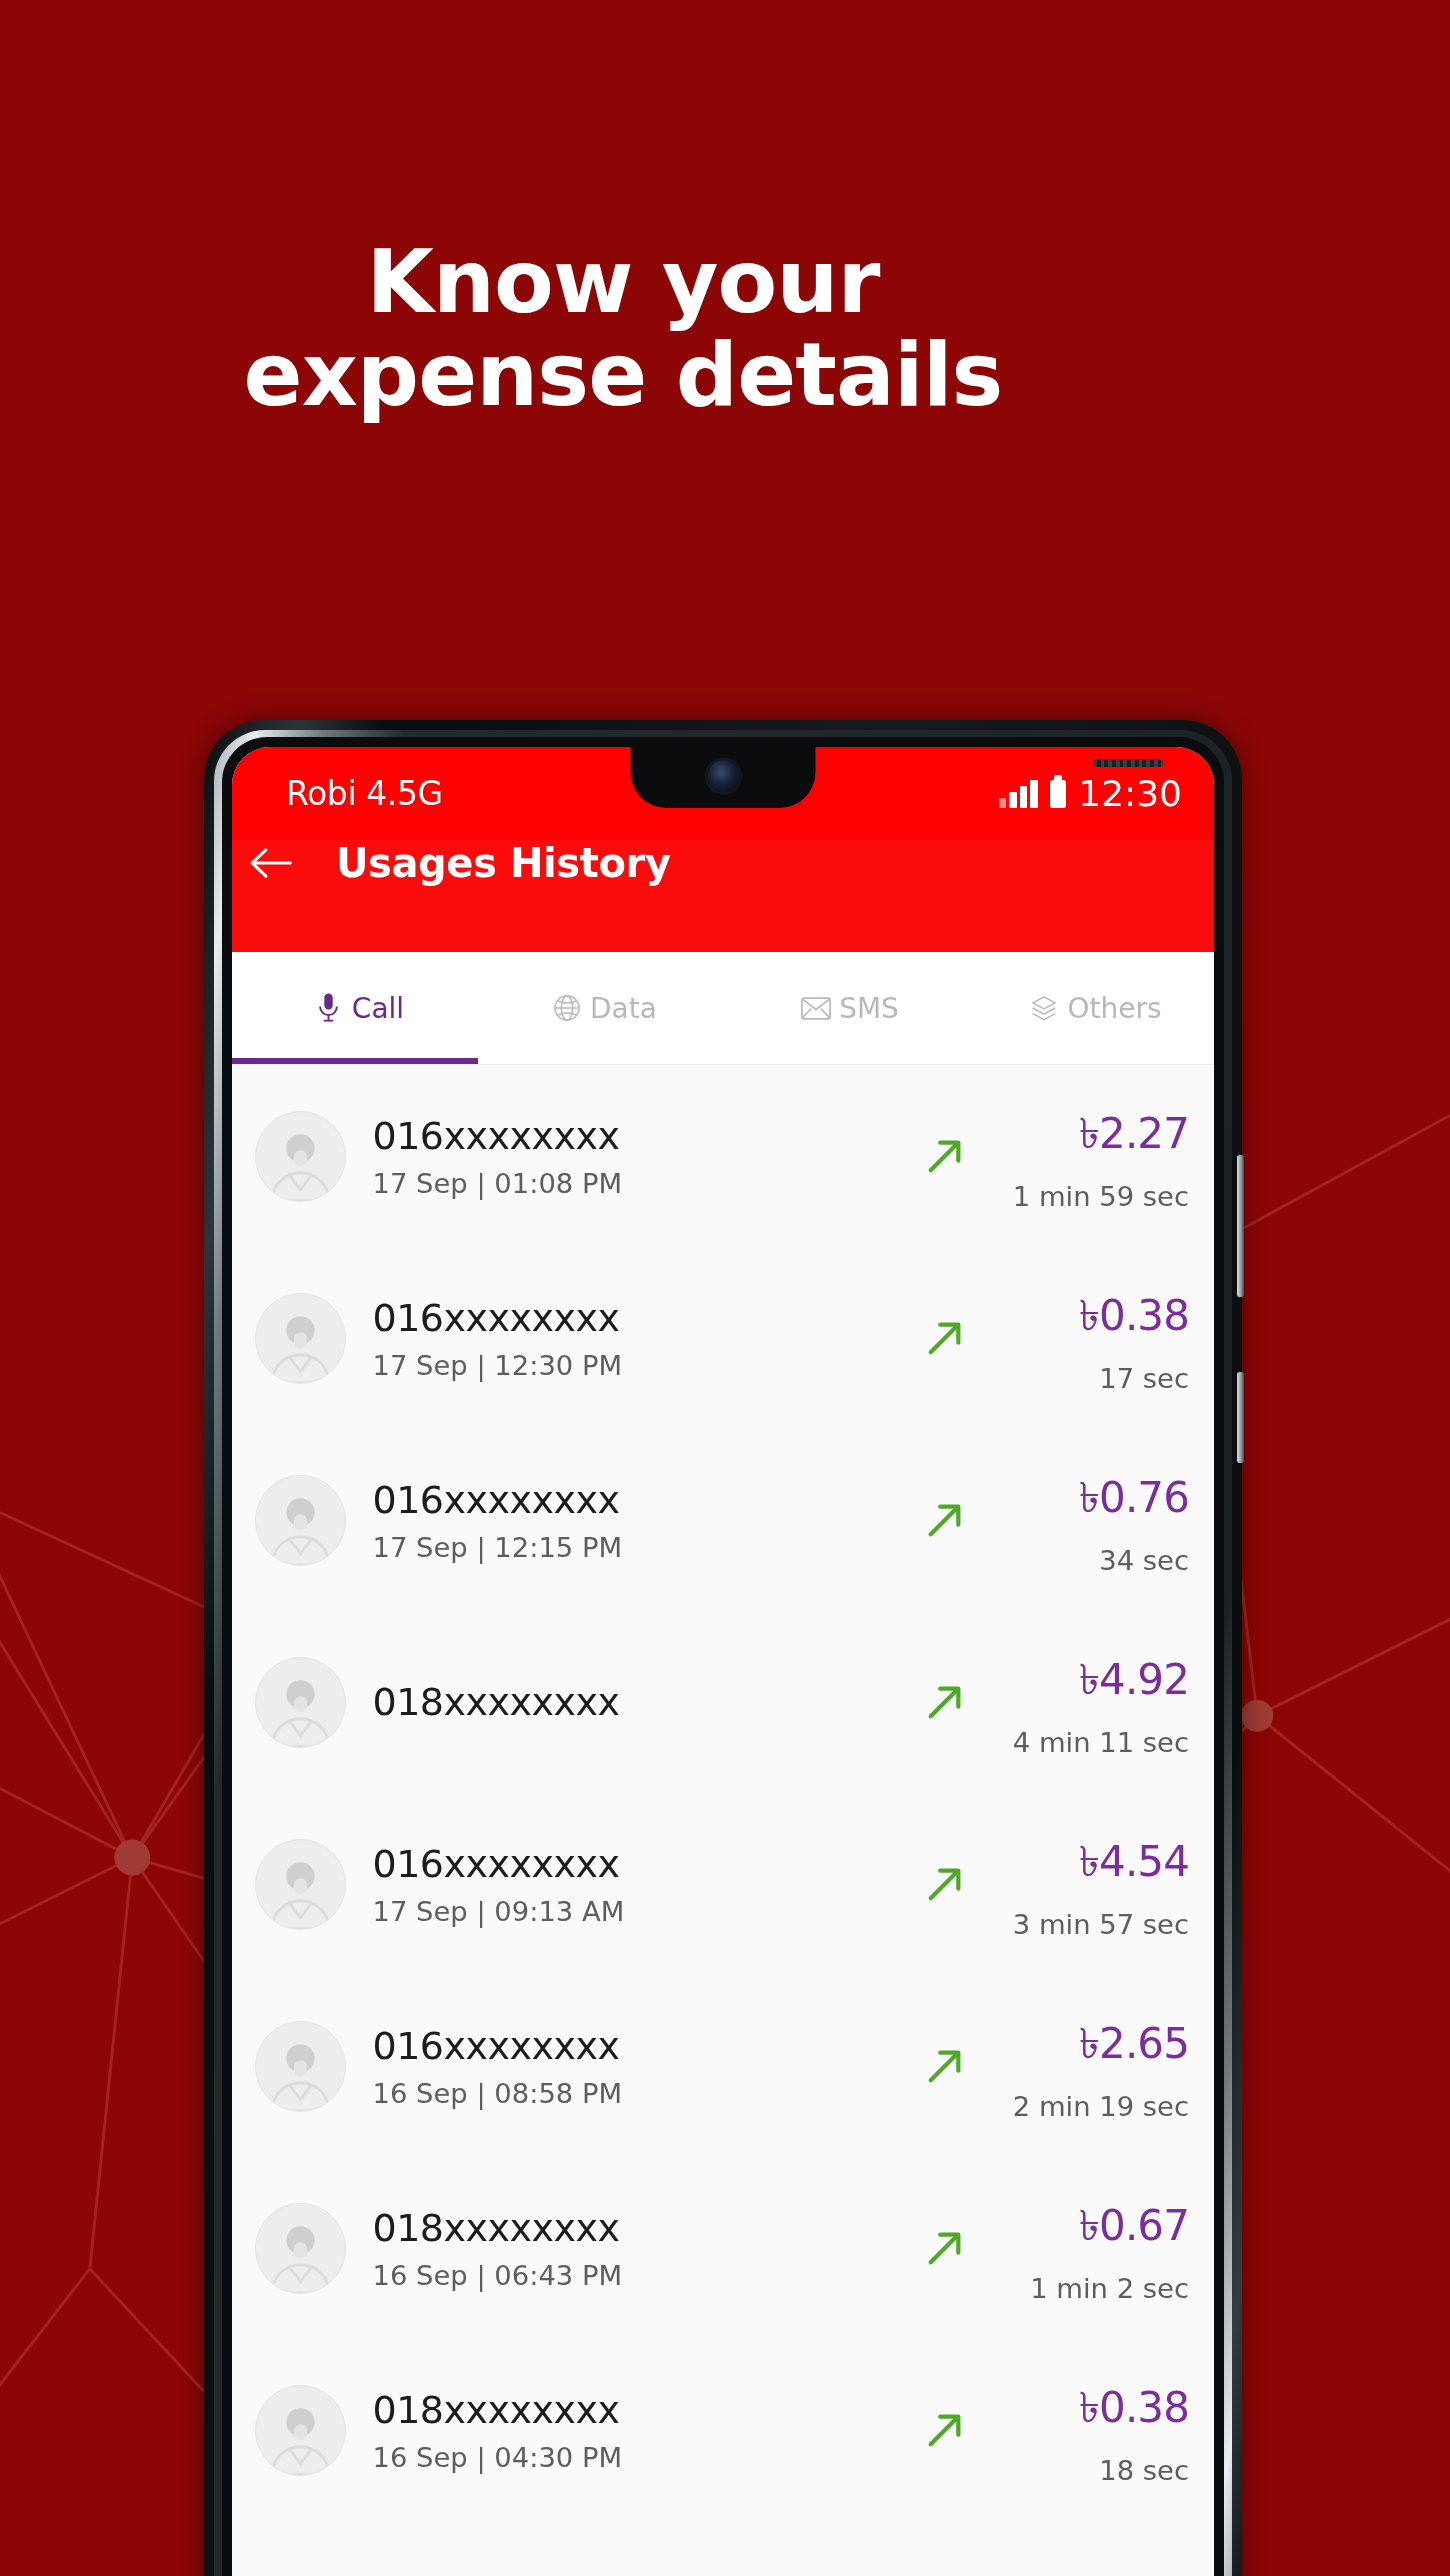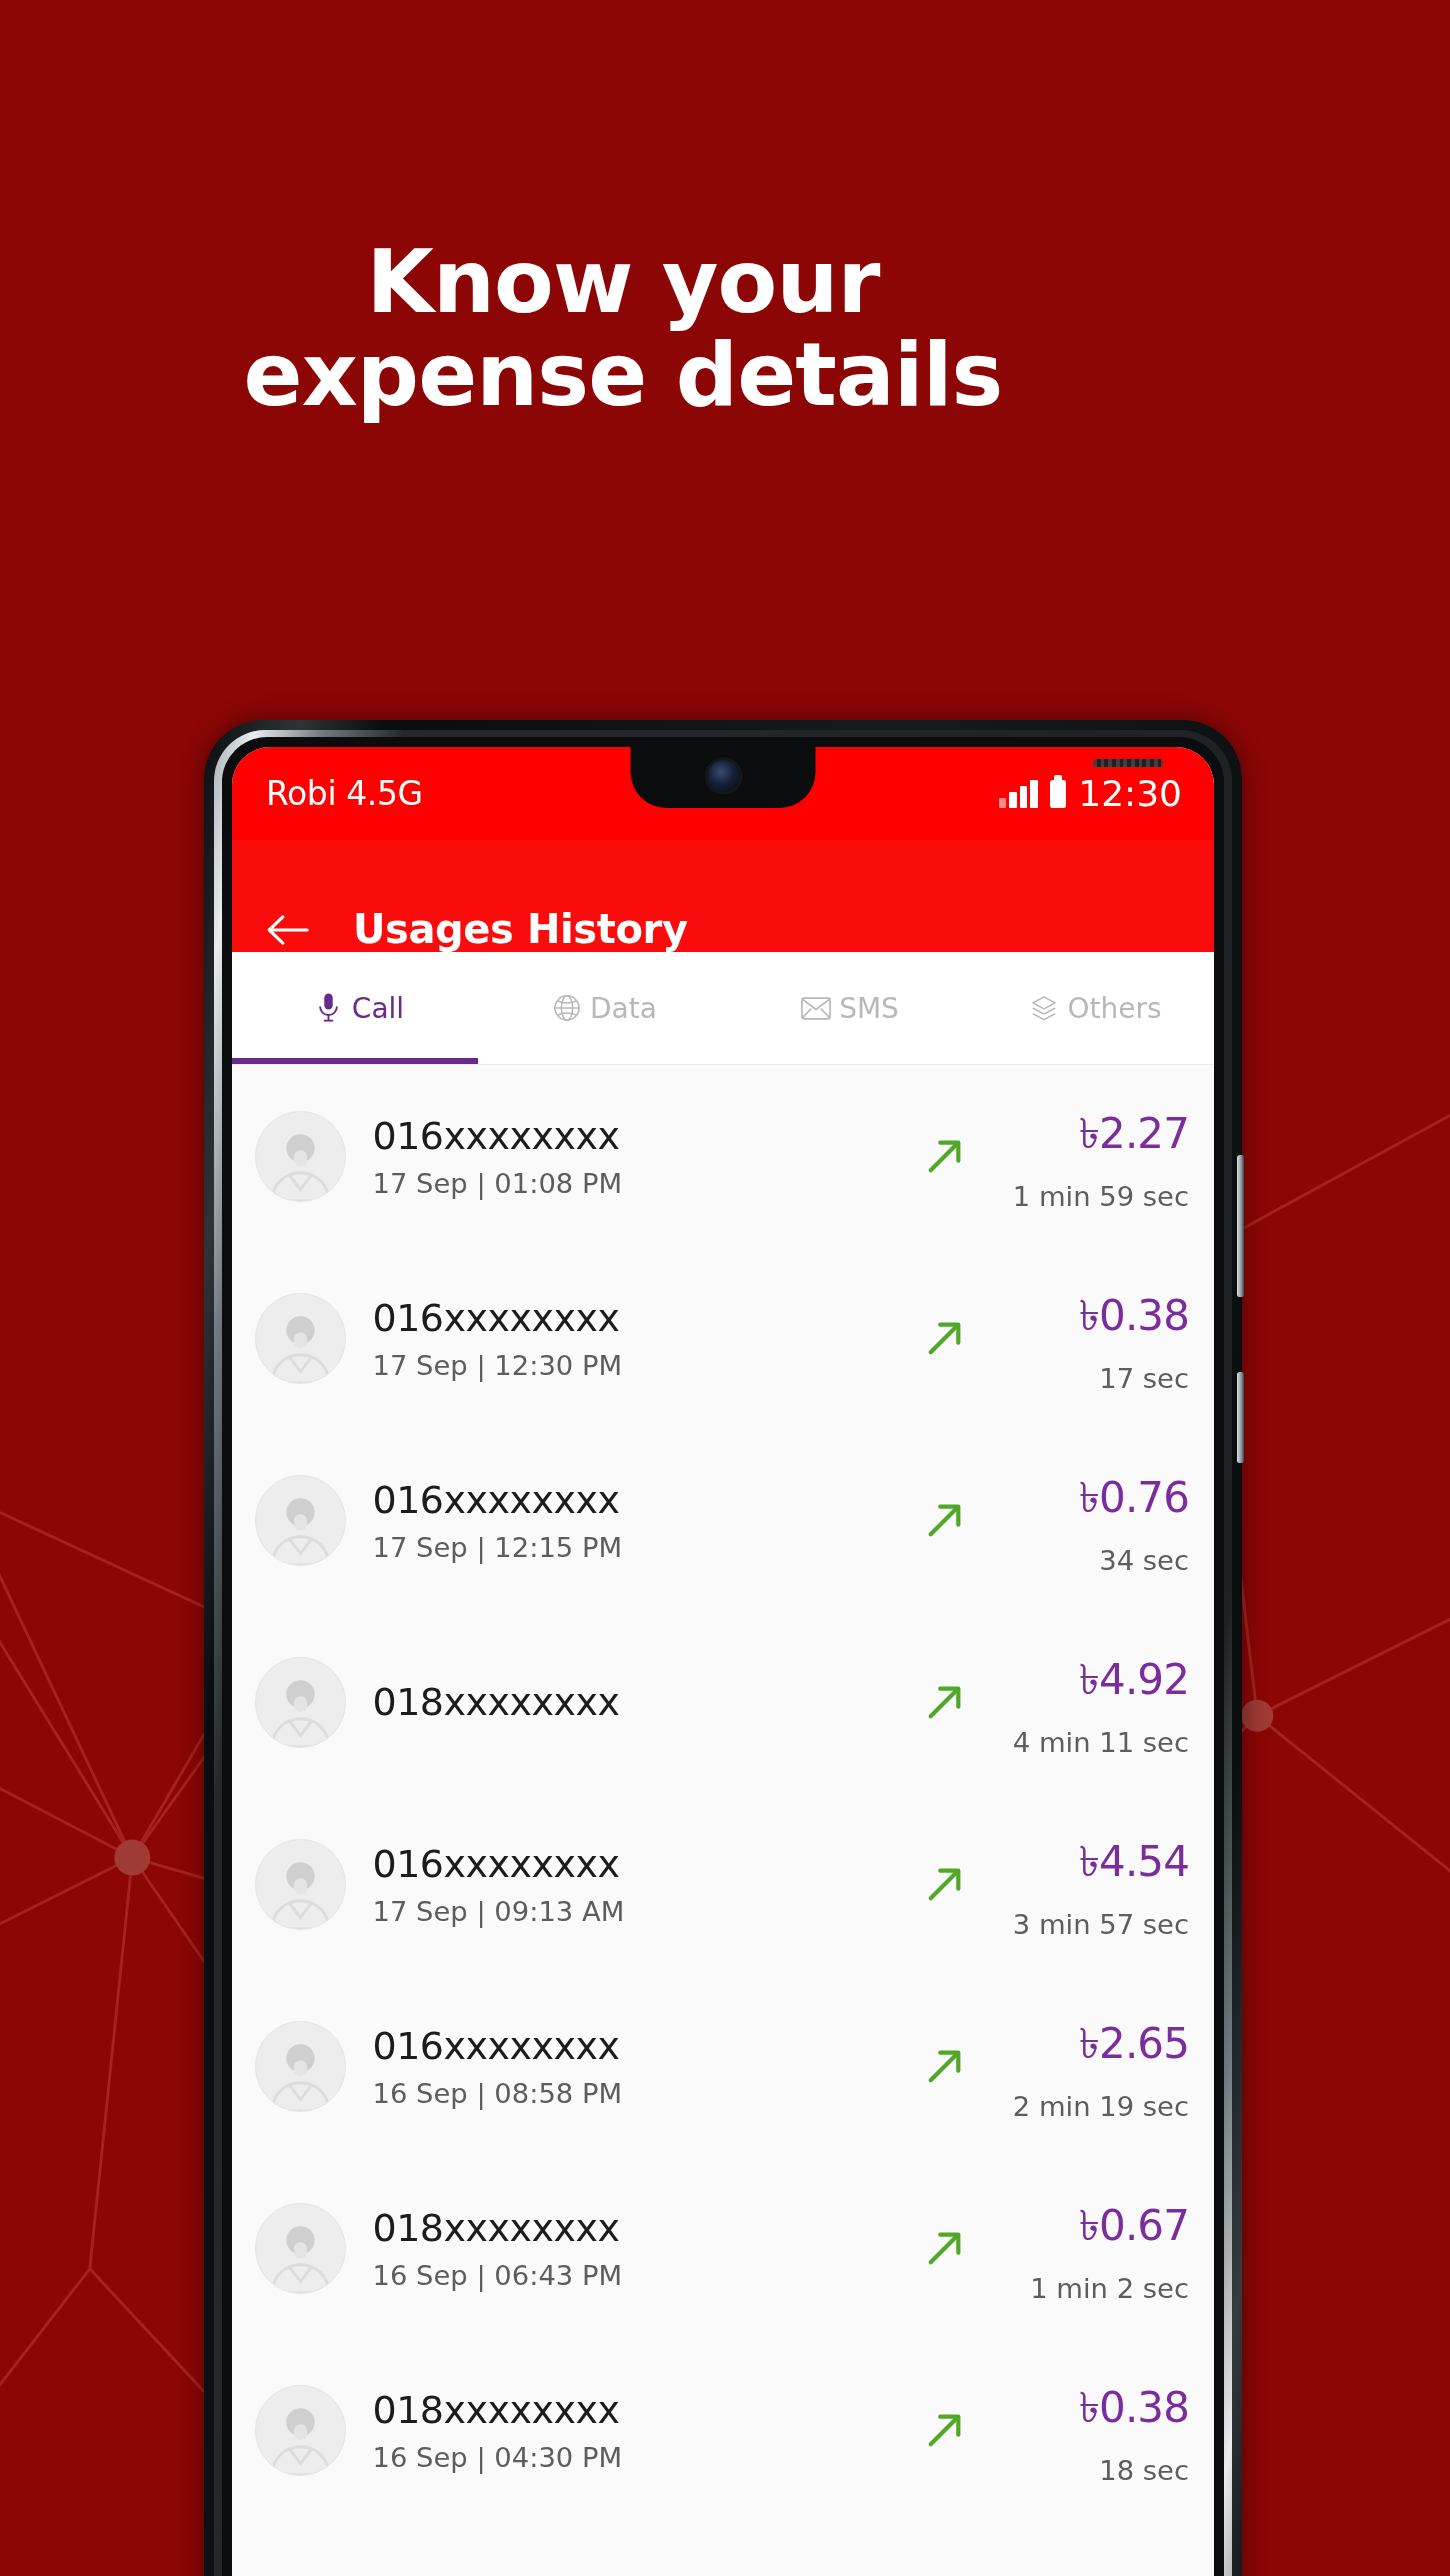--- a/index.html
+++ b/index.html
@@ -82,21 +82,21 @@
   .side-btn.b2 { top: 652px; height: 91px; }
 
   
   .statusbar {
     position: relative;
     height: 93px;
     background: #ff0000;
     display: flex;
     align-items: center;
     justify-content: space-between;
-    padding: 0 32px 0 34px;
+    padding: 0 32px 0 54px;
     color: #ffffff;
   }
   .carrier {
     font-family: "DejaVu Sans", sans-serif;
     font-size: 33px;
     font-weight: 400;
     letter-spacing: -0.4px;
     white-space: nowrap;
   }
   .status-right {
@@ -150,22 +150,22 @@
     width: 70px; height: 8.5px;
     border-radius: 4.7px;
     background: repeating-linear-gradient(90deg,#3a4146 0 3.8px,#1b2023 3.8px 7.6px);
   }
 
   
   .appbar {
     height: 112px;
     background: #fa0c0c;
     display: flex;
-    align-items: flex-end;
-    padding-left: 33px;
+    align-items: flex-start;
+    padding-left: 16px;
     gap: 43px;
     color: #ffffff;
   }
   .back-arrow {
     width: 45px; height: 45px;
     flex: 0 0 auto;
     display: flex; align-items: center; justify-content: center;
   }
   .appbar-title {
     font-family: "DejaVu Sans", sans-serif;

